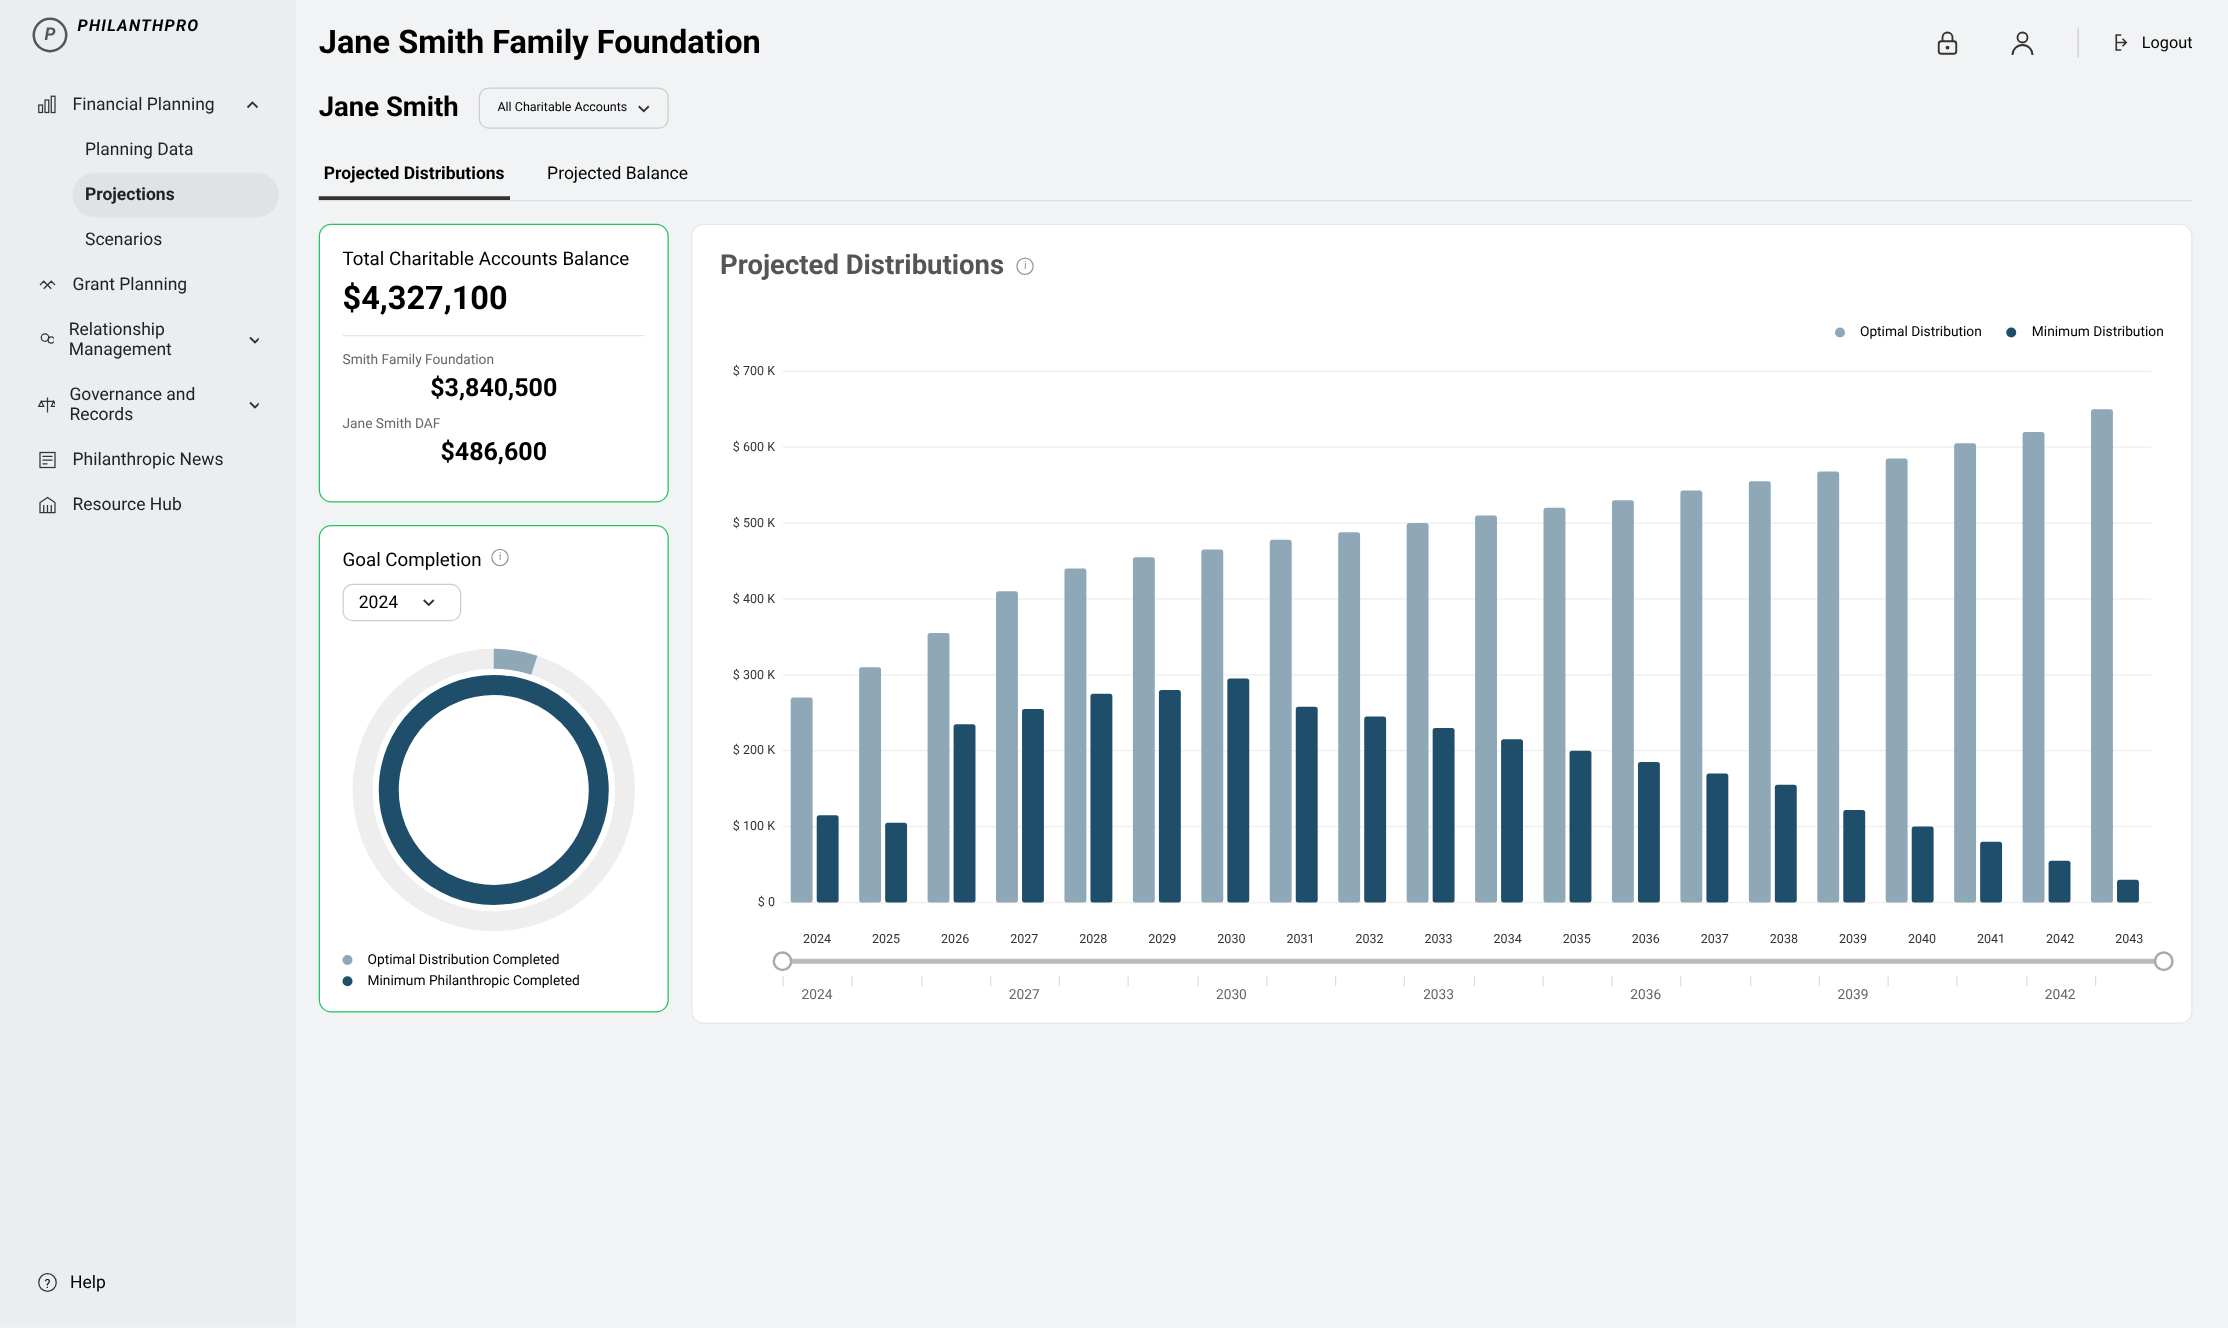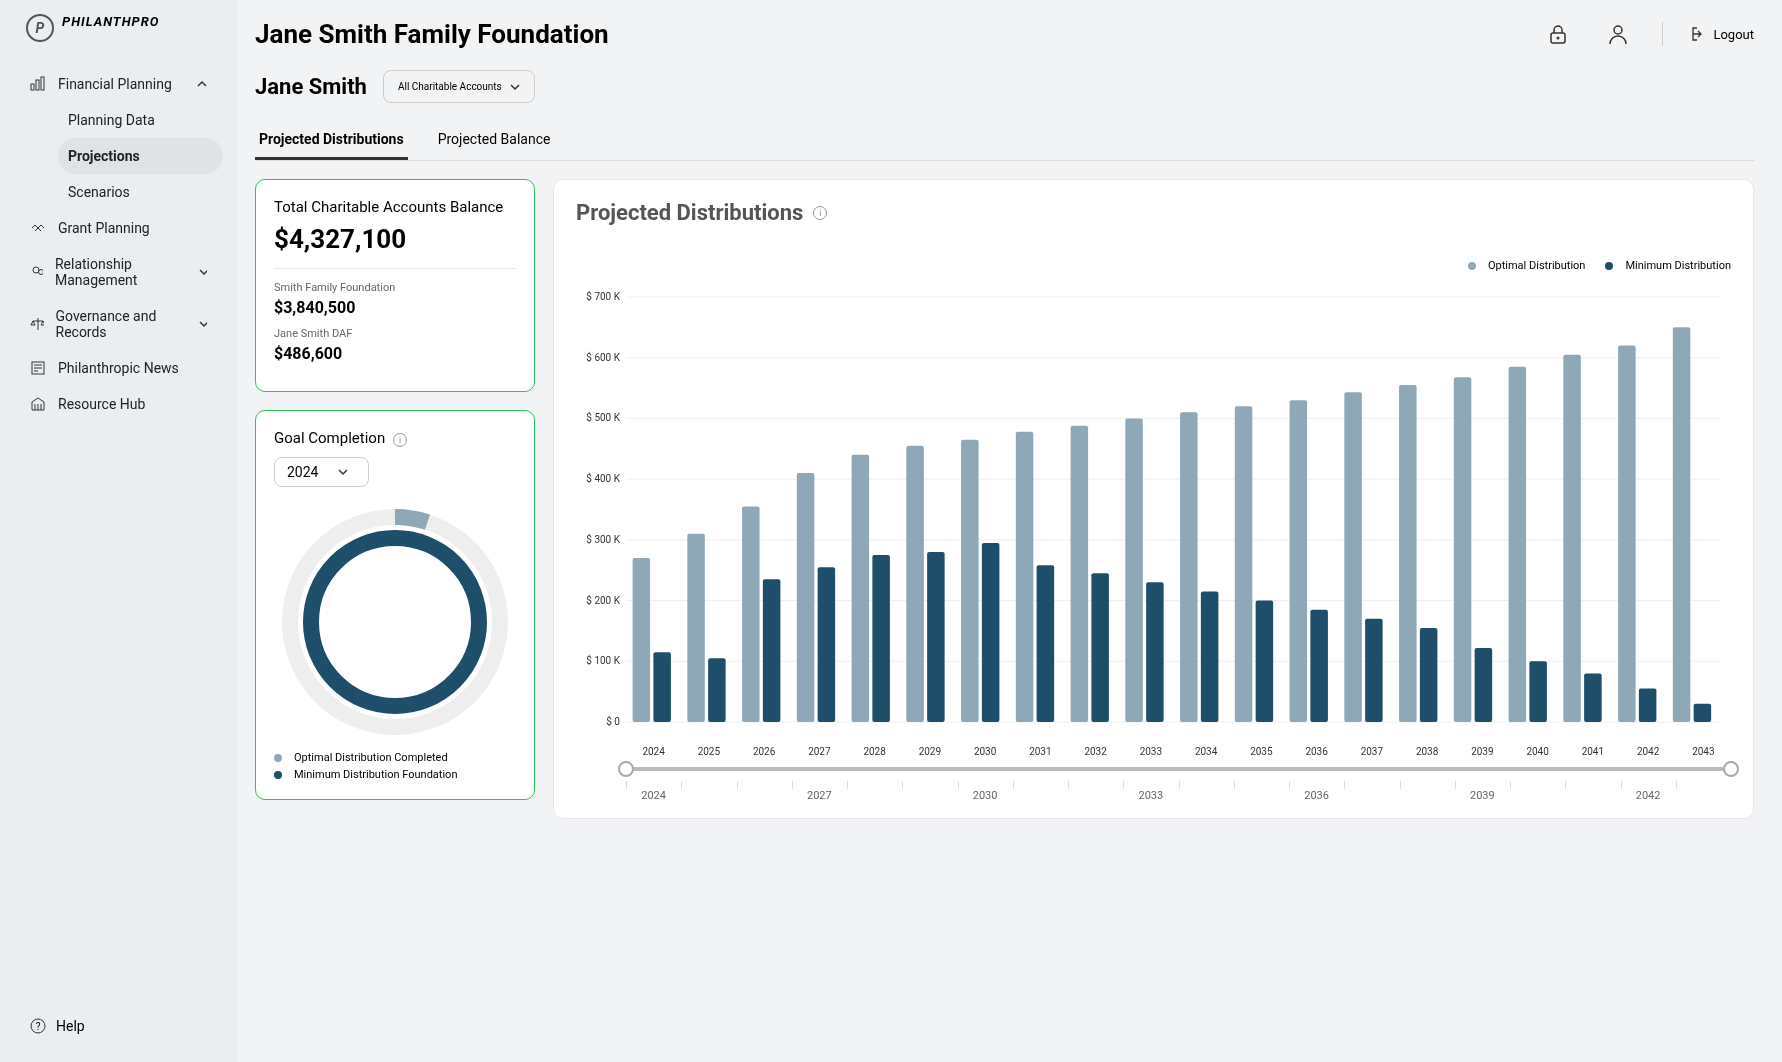--- a/index.html
+++ b/index.html
@@ -29,22 +29,22 @@
 .tabs { display:flex; gap:26px; border-bottom:1px solid #ddd; margin-top:18px; }
 .tab { padding:10px 4px; font-size:14px; cursor:pointer; }
 .tab.active { font-weight:700; border-bottom:3px solid #333; }
 .content { display:flex; gap:18px; margin-top:18px; }
 .left-col { width:280px; display:flex; flex-direction:column; gap:18px; }
 .card { background:#fff; border:1px solid #22c55e; border-radius:10px; padding:18px; }
 .bal-title { font-size:15px; margin-bottom:8px; }
 .bal-value { font-size:26px; font-weight:700; margin-bottom:14px; }
 .hr { border:none; border-top:1px solid #e5e7eb; margin:8px 0 12px; }
 .subacct-label { font-size:11px; color:#666; margin-bottom:4px; }
-.subacct-val { font-size:16px; font-weight:700; margin-bottom:10px; }
-.goal-title { font-size:15px; display:flex; align-items:flex-end; gap:8px; }
+.subacct-val { font-size:20px; font-weight:700; margin-bottom:10px;text-align:center; }
+.goal-title { font-size:15px; display:flex; align-items:flex-start; gap:8px; }
 .year-select { border:1px solid #ccc; border-radius:8px; padding:6px 12px; display:flex; align-items:center; gap:20px; font-size:14px; margin-top:10px; cursor:pointer; width:95px; }
 .donut-wrap { display:flex; justify-content:center; padding:20px 0 10px; }
 .legend { font-size:11px; }
 .legend-row { display:flex; align-items:center; gap:12px; margin-top:4px; }
 .legend-dot { width:8px; height:8px; border-radius:50%; }
 .right-col { flex:1; }
 .chart-card { background:#fff; border:1px solid #e5e7eb; border-radius:10px; padding:20px 22px; height:640px; display:flex; flex-direction:column; }
 .chart-title-row { display:flex; align-items:center; gap:10px; }
 .chart-title { font-size:22px; font-weight:700; color:#555; }
 .chart-legend { margin-left:auto; display:flex; gap:20px; font-size:11px; margin-top:30px; }
@@ -215,21 +215,21 @@
             <circle cx="115" cy="115" r="84" fill="none" stroke="#1f4e6b" stroke-width="16"></circle>
           </svg>
         </div>
         <div class="legend">
           <div class="legend-row">
               <span class="legend-dot" style="background:#8ea8b8"></span>
               <span>Optimal Distribution Completed</span>
             </div>
           <div class="legend-row">
               <span class="legend-dot" style="background:#1f4e6b"></span>
-              <span>Minimum Distribution Foundation</span>
+              <span>Minimum Philanthropic Completed</span>
             </div>
         </div>
       </div>
     </div>
 
     <div class="right-col">
       <div class="chart-card">
         <div class="chart-title-row">
           <span class="chart-title">Projected Distributions</span>
           <span class="info-icon">i</span>

